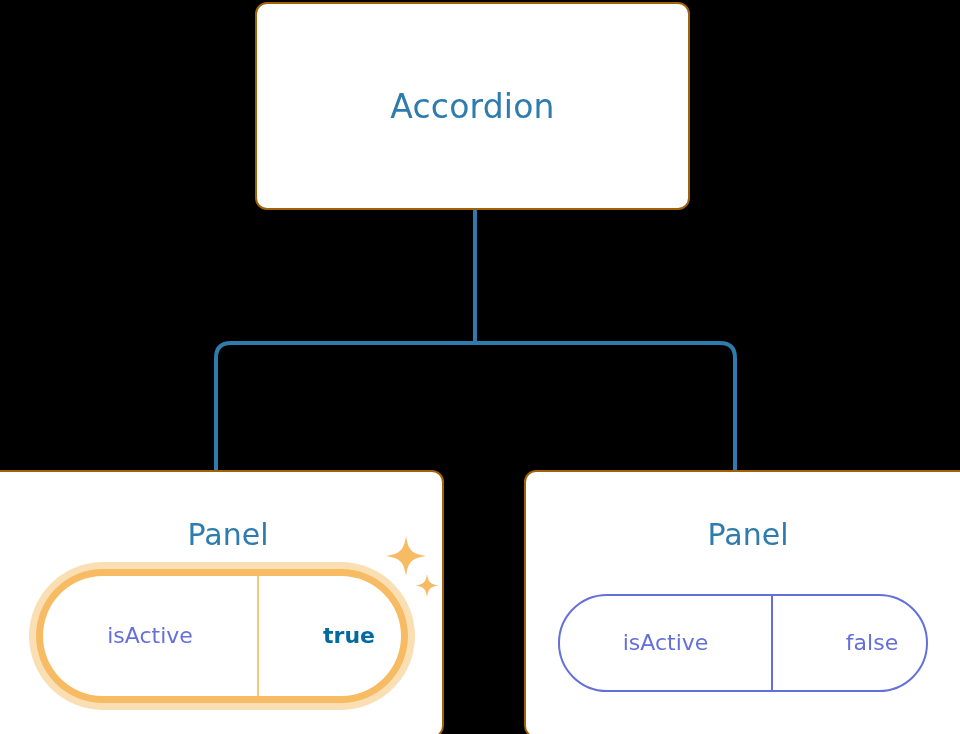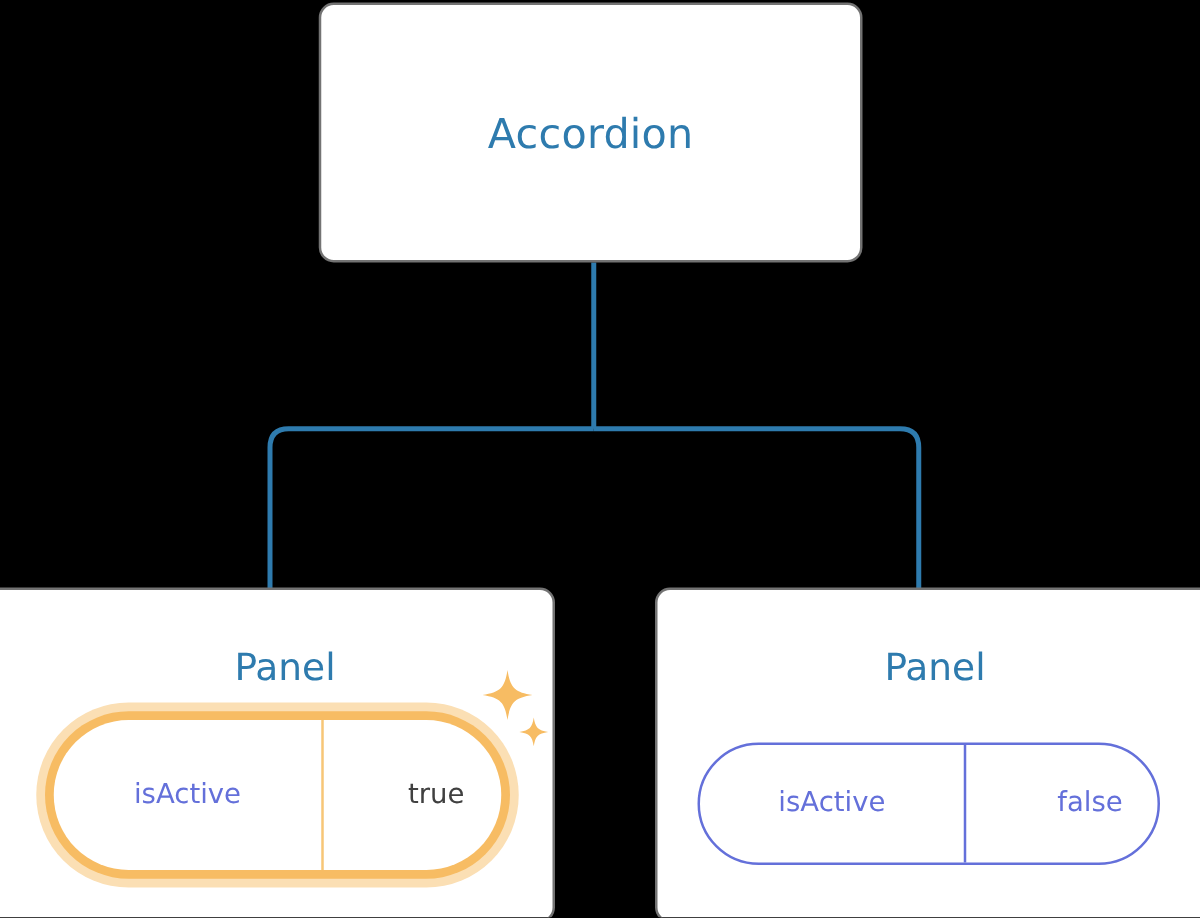--- a/index.html
+++ b/index.html
@@ -24,21 +24,21 @@
     width: 960px;
     height: 734px;
     z-index: 1;
   }
 
   
   .node {
     position: absolute;
     box-sizing: border-box;
     background: #FFFFFF;
-    border: 2px solid #737373;
+    border: 2px solid #a16207;
     border-radius: 12px;
     z-index: 2;
   }
 
   #node-accordion {
     left: 255px;
     top: 2px;
     width: 435px;
     height: 208px;
     display: flex;
@@ -159,22 +159,22 @@
     overflow: hidden;
   }
   .pill-highlight-body .pill-key {
     flex: 0 0 216px;
     color: #6470DA;
     font-weight: 400;
     border-right: 2px solid #F7C677;
   }
   .pill-highlight-body .pill-value {
     flex: 1 1 auto;
-    color: #404040;
-    font-weight: 400;
+    color: #0369a1;
+    font-weight: 700;
     margin-left: 38px;
   }
 
   
   .sparkles {
     position: absolute;
     left: 376px;
     top: 534px;
     width: 68px;
     height: 72px;

